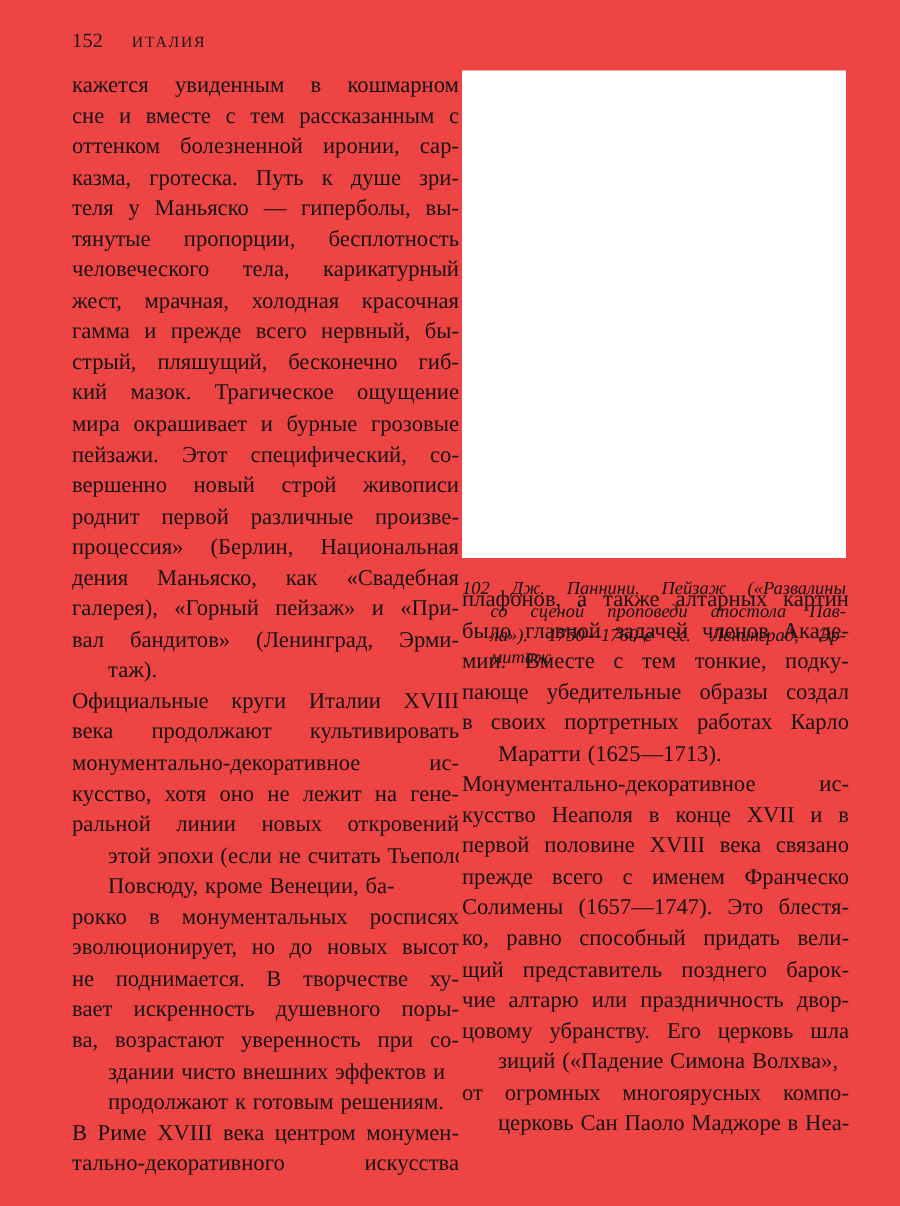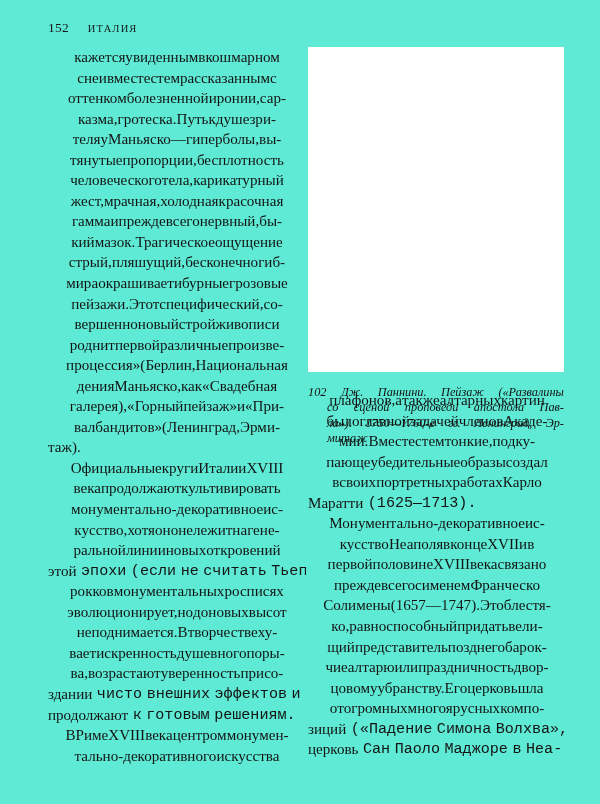--- a/index.html
+++ b/index.html
@@ -15,21 +15,21 @@
     font-family: "Liberation Serif", "DejaVu Serif", serif;
     color: #141414;
     -webkit-font-smoothing: none;
   }
 
   .page {
     position: absolute;
     left: 0; top: 0;
     width: 600px;
     height: 804px;
-    background: #5eead4;
+    background: #ef4444;
   }
 
   
   .running-head {
     position: absolute;
     left: 48px;
     top: 18px;
     width: 400px;
     height: 18px;
     white-space: nowrap;
@@ -54,32 +54,33 @@
     position: absolute;
     top: 47px;
     width: 258px;
   }
   .col-left  { left: 48px; }
   .col-right { left: 308px; top: 390px; }
 
   
   .ln {
     display: flex;
-    justify-content: center;
+    justify-content: space-between;
     height: 20.55px;
     line-height: 20.55px;
     font-size: 15.1px;
     white-space: pre;
     overflow: hidden;
   }
   
   .ln.flush {
     justify-content: flex-start;
+    margin-left: 24px;
   }
-  .ln.flush > span + span { margin-left: .30em; font-family: Liberation Mono, monospace; }
+  .ln.flush > span + span { margin-left: .30em; }
 
   .w { display: inline-block; }
 
   
   .caption {
     position: absolute;
     left: 308px;
     top: 385px;
     width: 256px;
     font-style: italic;
@@ -126,37 +127,38 @@
   <div class="col col-left">
       <div class="ln"><span class="w">кажется</span><span class="w">увиденным</span><span class="w">в</span><span class="w">кошмарном</span></div>
       <div class="ln"><span class="w">сне</span><span class="w">и</span><span class="w">вместе</span><span class="w">с</span><span class="w">тем</span><span class="w">рассказанным</span><span class="w">с</span></div>
       <div class="ln"><span class="w">оттенком</span><span class="w">болезненной</span><span class="w">иронии,</span><span class="w">сар-</span></div>
       <div class="ln"><span class="w">казма,</span><span class="w">гротеска.</span><span class="w">Путь</span><span class="w">к</span><span class="w">душе</span><span class="w">зри-</span></div>
       <div class="ln"><span class="w">теля</span><span class="w">у</span><span class="w">Маньяско</span><span class="w">—</span><span class="w">гиперболы,</span><span class="w">вы-</span></div>
       <div class="ln"><span class="w">тянутые</span><span class="w">пропорции,</span><span class="w">бесплотность</span></div>
       <div class="ln"><span class="w">человеческого</span><span class="w">тела,</span><span class="w">карикатурный</span></div>
       <div class="ln"><span class="w">жест,</span><span class="w">мрачная,</span><span class="w">холодная</span><span class="w">красочная</span></div>
       <div class="ln"><span class="w">гамма</span><span class="w">и</span><span class="w">прежде</span><span class="w">всего</span><span class="w">нервный,</span><span class="w">бы-</span></div>
+      <div class="ln"><span class="w">стрый,</span><span class="w">пляшущий,</span><span class="w">бесконечно</span><span class="w">гиб-</span></div>
       <div class="ln"><span class="w">кий</span><span class="w">мазок.</span><span class="w">Трагическое</span><span class="w">ощущение</span></div>
-      <div class="ln"><span class="w">стрый,</span><span class="w">пляшущий,</span><span class="w">бесконечно</span><span class="w">гиб-</span></div>
       <div class="ln"><span class="w">мира</span><span class="w">окрашивает</span><span class="w">и</span><span class="w">бурные</span><span class="w">грозовые</span></div>
       <div class="ln"><span class="w">пейзажи.</span><span class="w">Этот</span><span class="w">специфический,</span><span class="w">со-</span></div>
       <div class="ln"><span class="w">вершенно</span><span class="w">новый</span><span class="w">строй</span><span class="w">живописи</span></div>
       <div class="ln"><span class="w">роднит</span><span class="w">первой</span><span class="w">различные</span><span class="w">произве-</span></div>
       <div class="ln"><span class="w">процессия»</span><span class="w">(Берлин,</span><span class="w">Национальная</span></div>
       <div class="ln"><span class="w">дения</span><span class="w">Маньяско,</span><span class="w">как</span><span class="w">«Свадебная</span></div>
       <div class="ln"><span class="w">галерея),</span><span class="w">«Горный</span><span class="w">пейзаж»</span><span class="w">и</span><span class="w">«При-</span></div>
       <div class="ln"><span class="w">вал</span><span class="w">бандитов»</span><span class="w">(Ленинград,</span><span class="w">Эрми-</span></div>
       <div class="ln flush"><span class="w">таж).</span></div>
       <div class="ln"><span class="w">Официальные</span><span class="w">круги</span><span class="w">Италии</span><span class="w">XVIII</span></div>
       <div class="ln"><span class="w">века</span><span class="w">продолжают</span><span class="w">культивировать</span></div>
       <div class="ln"><span class="w">монументально-декоративное</span><span class="w">ис-</span></div>
       <div class="ln"><span class="w">кусство,</span><span class="w">хотя</span><span class="w">оно</span><span class="w">не</span><span class="w">лежит</span><span class="w">на</span><span class="w">гене-</span></div>
       <div class="ln"><span class="w">ральной</span><span class="w">линии</span><span class="w">новых</span><span class="w">откровений</span></div>
       <div class="ln flush"><span class="w">этой</span><span class="w">эпохи</span><span class="w">(если</span><span class="w">не</span><span class="w">считать</span><span class="w">Тьеполо).</span></div>
+      <div class="ln flush"><span class="w">Повсюду,</span><span class="w">кроме</span><span class="w">Венеции,</span><span class="w">ба-</span></div>
       <div class="ln"><span class="w">рокко</span><span class="w">в</span><span class="w">монументальных</span><span class="w">росписях</span></div>
       <div class="ln"><span class="w">эволюционирует,</span><span class="w">но</span><span class="w">до</span><span class="w">новых</span><span class="w">высот</span></div>
       <div class="ln"><span class="w">не</span><span class="w">поднимается.</span><span class="w">В</span><span class="w">творчестве</span><span class="w">ху-</span></div>
       <div class="ln"><span class="w">вает</span><span class="w">искренность</span><span class="w">душевного</span><span class="w">поры-</span></div>
       <div class="ln"><span class="w">ва,</span><span class="w">возрастают</span><span class="w">уверенность</span><span class="w">при</span><span class="w">со-</span></div>
       <div class="ln flush"><span class="w">здании</span><span class="w">чисто</span><span class="w">внешних</span><span class="w">эффектов</span><span class="w">и</span></div>
       <div class="ln flush"><span class="w">продолжают</span><span class="w">к</span><span class="w">готовым</span><span class="w">решениям.</span></div>
       <div class="ln"><span class="w">В</span><span class="w">Риме</span><span class="w">XVIII</span><span class="w">века</span><span class="w">центром</span><span class="w">монумен-</span></div>
       <div class="ln"><span class="w">тально-декоративного</span><span class="w">искусства</span></div>
     </div>
@@ -170,18 +172,18 @@
       <div class="ln flush"><span class="w">Маратти</span><span class="w">(1625—1713).</span></div>
       <div class="ln"><span class="w">Монументально-декоративное</span><span class="w">ис-</span></div>
       <div class="ln"><span class="w">кусство</span><span class="w">Неаполя</span><span class="w">в</span><span class="w">конце</span><span class="w">XVII</span><span class="w">и</span><span class="w">в</span></div>
       <div class="ln"><span class="w">первой</span><span class="w">половине</span><span class="w">XVIII</span><span class="w">века</span><span class="w">связано</span></div>
       <div class="ln"><span class="w">прежде</span><span class="w">всего</span><span class="w">с</span><span class="w">именем</span><span class="w">Франческо</span></div>
       <div class="ln"><span class="w">Солимены</span><span class="w">(1657—1747).</span><span class="w">Это</span><span class="w">блестя-</span></div>
       <div class="ln"><span class="w">ко,</span><span class="w">равно</span><span class="w">способный</span><span class="w">придать</span><span class="w">вели-</span></div>
       <div class="ln"><span class="w">щий</span><span class="w">представитель</span><span class="w">позднего</span><span class="w">барок-</span></div>
       <div class="ln"><span class="w">чие</span><span class="w">алтарю</span><span class="w">или</span><span class="w">праздничность</span><span class="w">двор-</span></div>
       <div class="ln"><span class="w">цовому</span><span class="w">убранству.</span><span class="w">Его</span><span class="w">церковь</span><span class="w">шла</span></div>
+      <div class="ln flush"><span class="w">зиций</span><span class="w">(«Падение</span><span class="w">Симона</span><span class="w">Волхва»,</span></div>
       <div class="ln"><span class="w">от</span><span class="w">огромных</span><span class="w">многоярусных</span><span class="w">компо-</span></div>
-      <div class="ln flush"><span class="w">зиций</span><span class="w">(«Падение</span><span class="w">Симона</span><span class="w">Волхва»,</span></div>
       <div class="ln flush"><span class="w">церковь</span><span class="w">Сан</span><span class="w">Паоло</span><span class="w">Маджоре</span><span class="w">в</span><span class="w">Неа-</span></div>
     </div>
 
 </div>
 
 </body></html>

